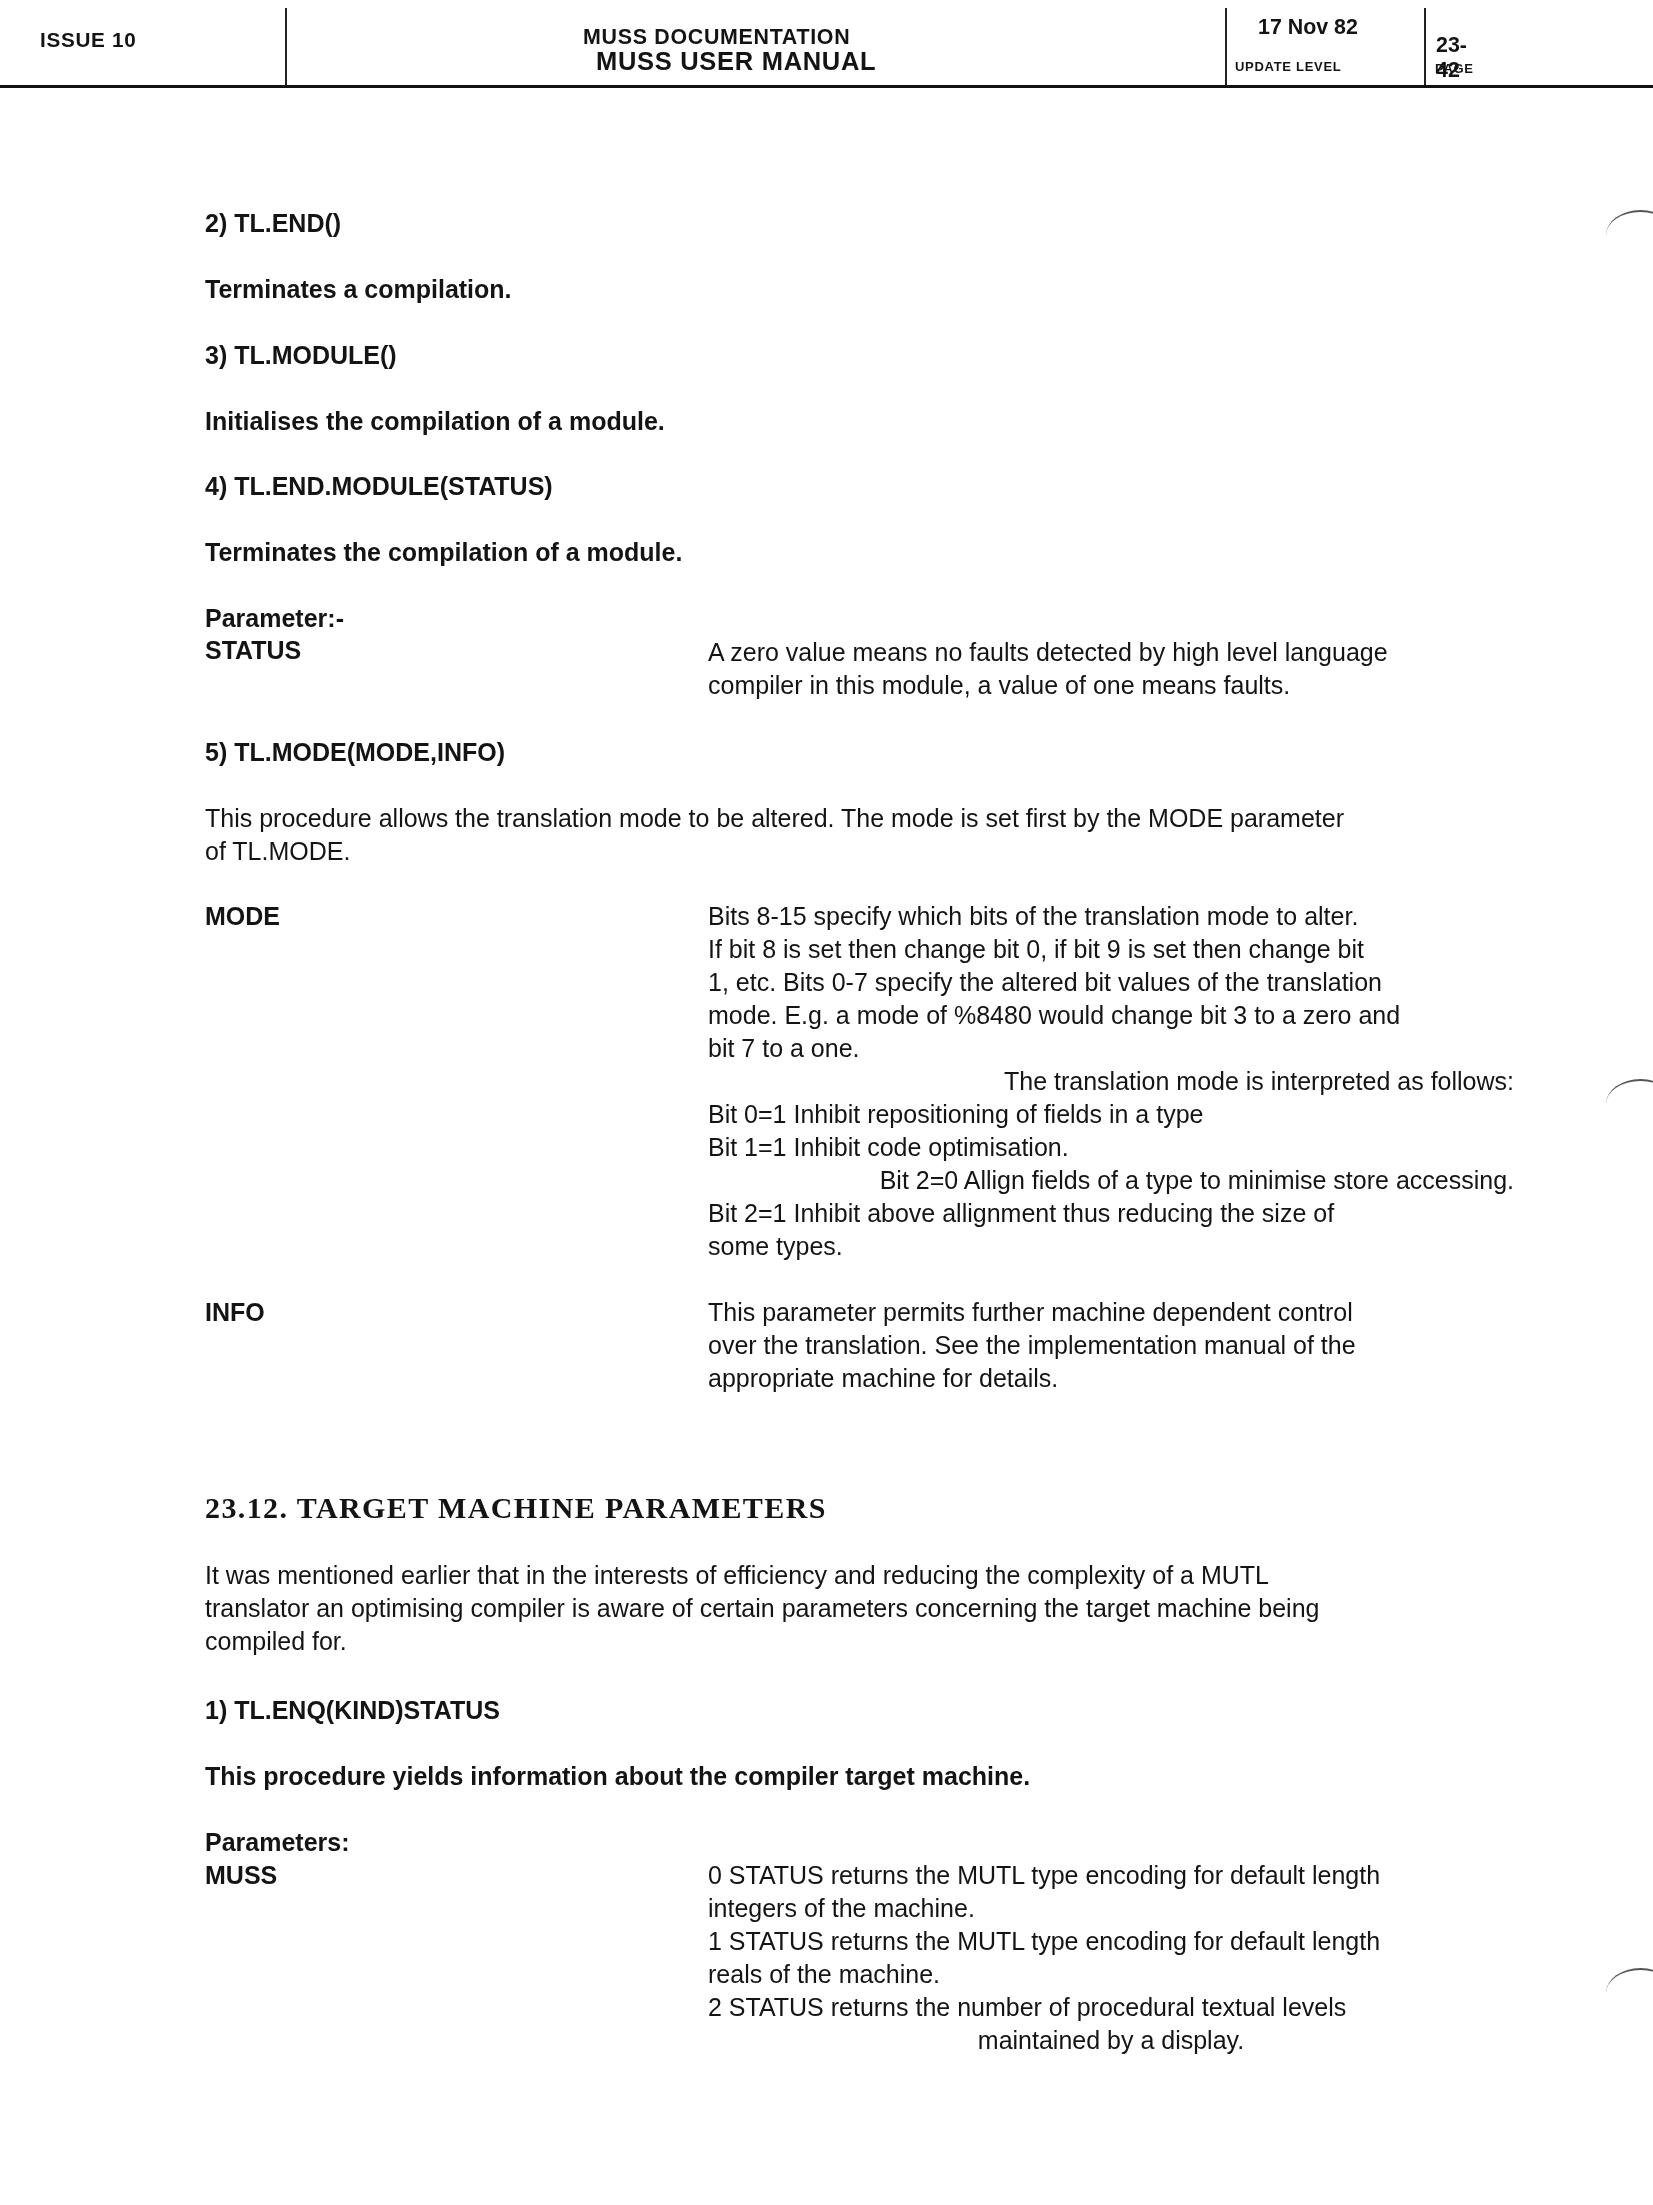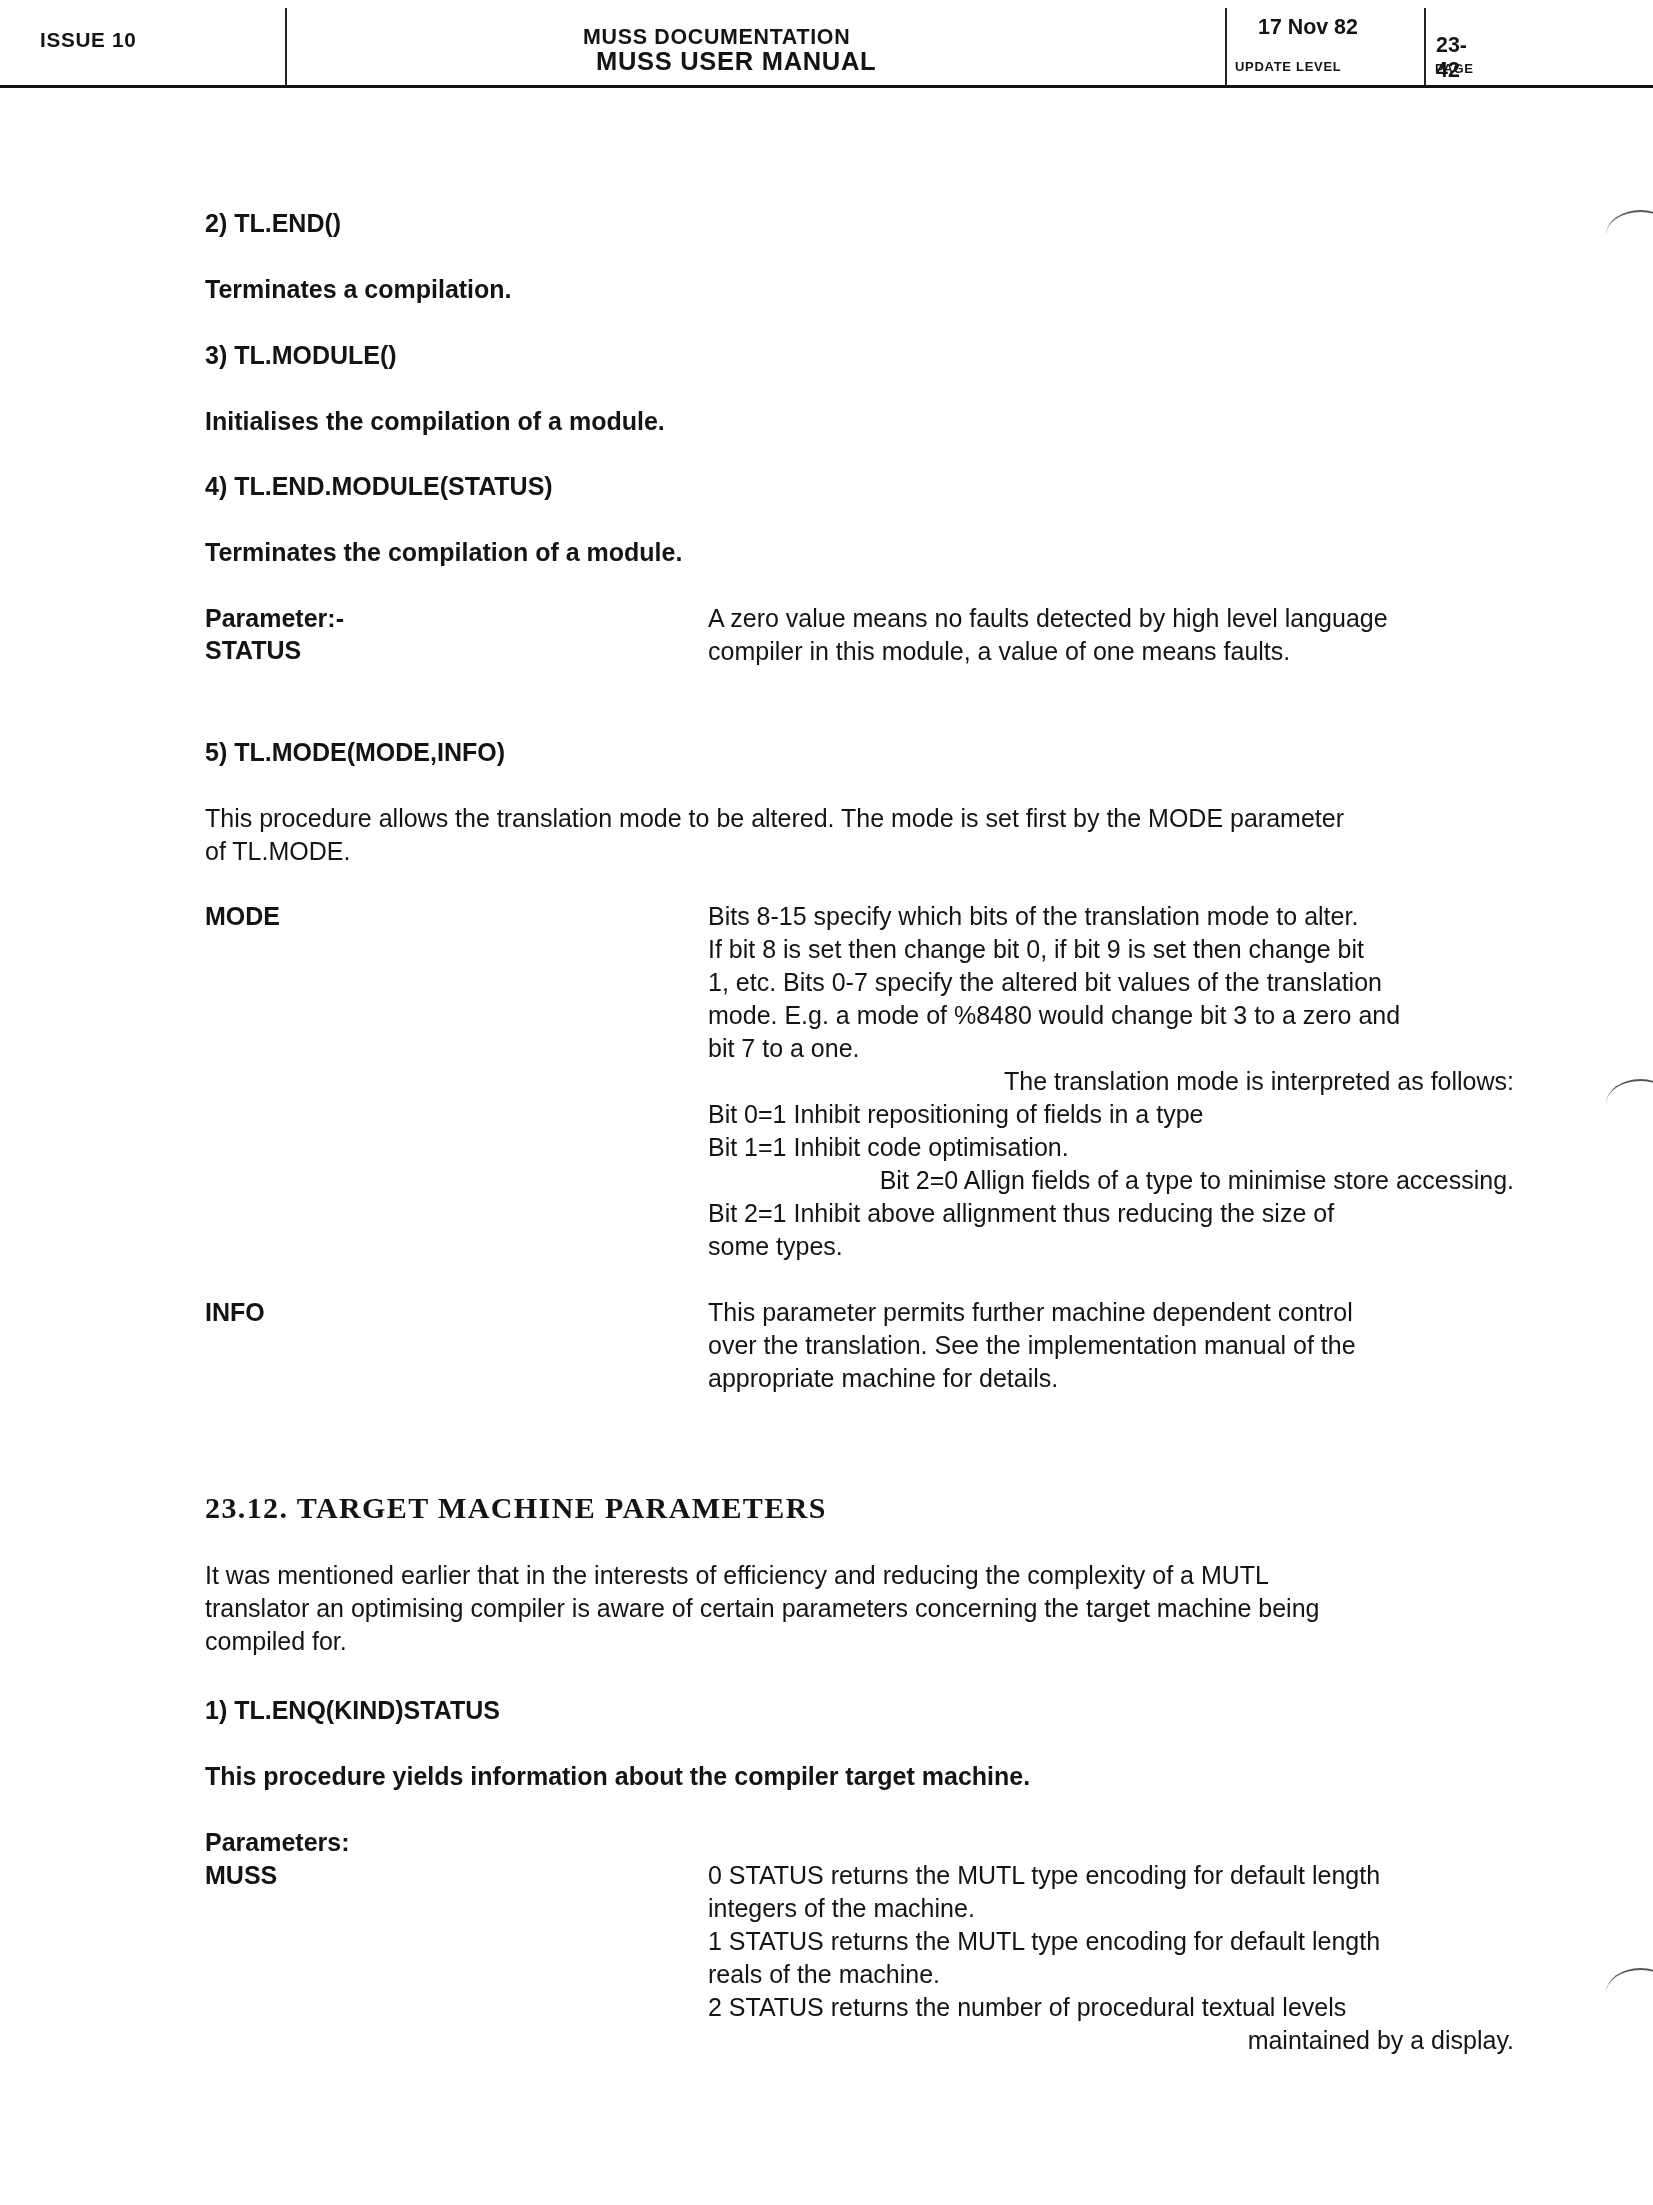--- a/index.html
+++ b/index.html
@@ -45,21 +45,21 @@
 
 <div class="t" style="left:205px; top:207px">2) TL.END()</div>
 <div class="t" style="left:205px; top:273px">Terminates a compilation.</div>
 <div class="t" style="left:205px; top:339px">3) TL.MODULE()</div>
 <div class="t" style="left:205px; top:405px">Initialises the compilation of a module.</div>
 <div class="t" style="left:205px; top:470px">4) TL.END.MODULE(STATUS)</div>
 <div class="t" style="left:205px; top:536px">Terminates the compilation of a module.</div>
 
 <div class="t" style="left:205px; top:602px">Parameter:-</div>
 <div class="t" style="left:205px; top:634px">STATUS</div>
-<div class="desc" style="top:602px">
+<div class="desc" style="top:636px">
   <div>A zero value means no faults detected by high level language</div>
   <div style="text-align:left">compiler in this module, a value of one means faults.</div>
 </div>
 
 <div class="t" style="left:205px; top:736px">5) TL.MODE(MODE,INFO)</div>
 <div class="para" style="top:802px">
   <div>This procedure allows the translation mode to be altered. The mode is set first by the MODE parameter</div>
   <div>of TL.MODE.</div>
 </div>
 
@@ -95,19 +95,19 @@
 <div class="t" style="left:205px; top:1694px">1) TL.ENQ(KIND)STATUS</div>
 <div class="t" style="left:205px; top:1760px">This procedure yields information about the compiler target machine.</div>
 <div class="t" style="left:205px; top:1826px">Parameters:</div>
 <div class="t" style="left:205px; top:1859px">MUSS</div>
 <div class="desc" style="top:1859px">
   <div>0 STATUS returns the MUTL type encoding for default length</div>
   <div style="text-align:left">integers of the machine.</div>
   <div>1 STATUS returns the MUTL type encoding for default length</div>
   <div style="text-align:left">reals of the machine.</div>
   <div>2 STATUS returns the number of procedural textual levels</div>
-  <div style="text-align:right">maintained by a display.</div>
+  <div style="text-align:center">maintained by a display.</div>
 </div>
 
 <div class="punch" style="top:210px"></div>
 <div class="punch" style="top:1079px"></div>
 <div class="punch" style="top:1968px"></div>
 
 
 </body></html>

